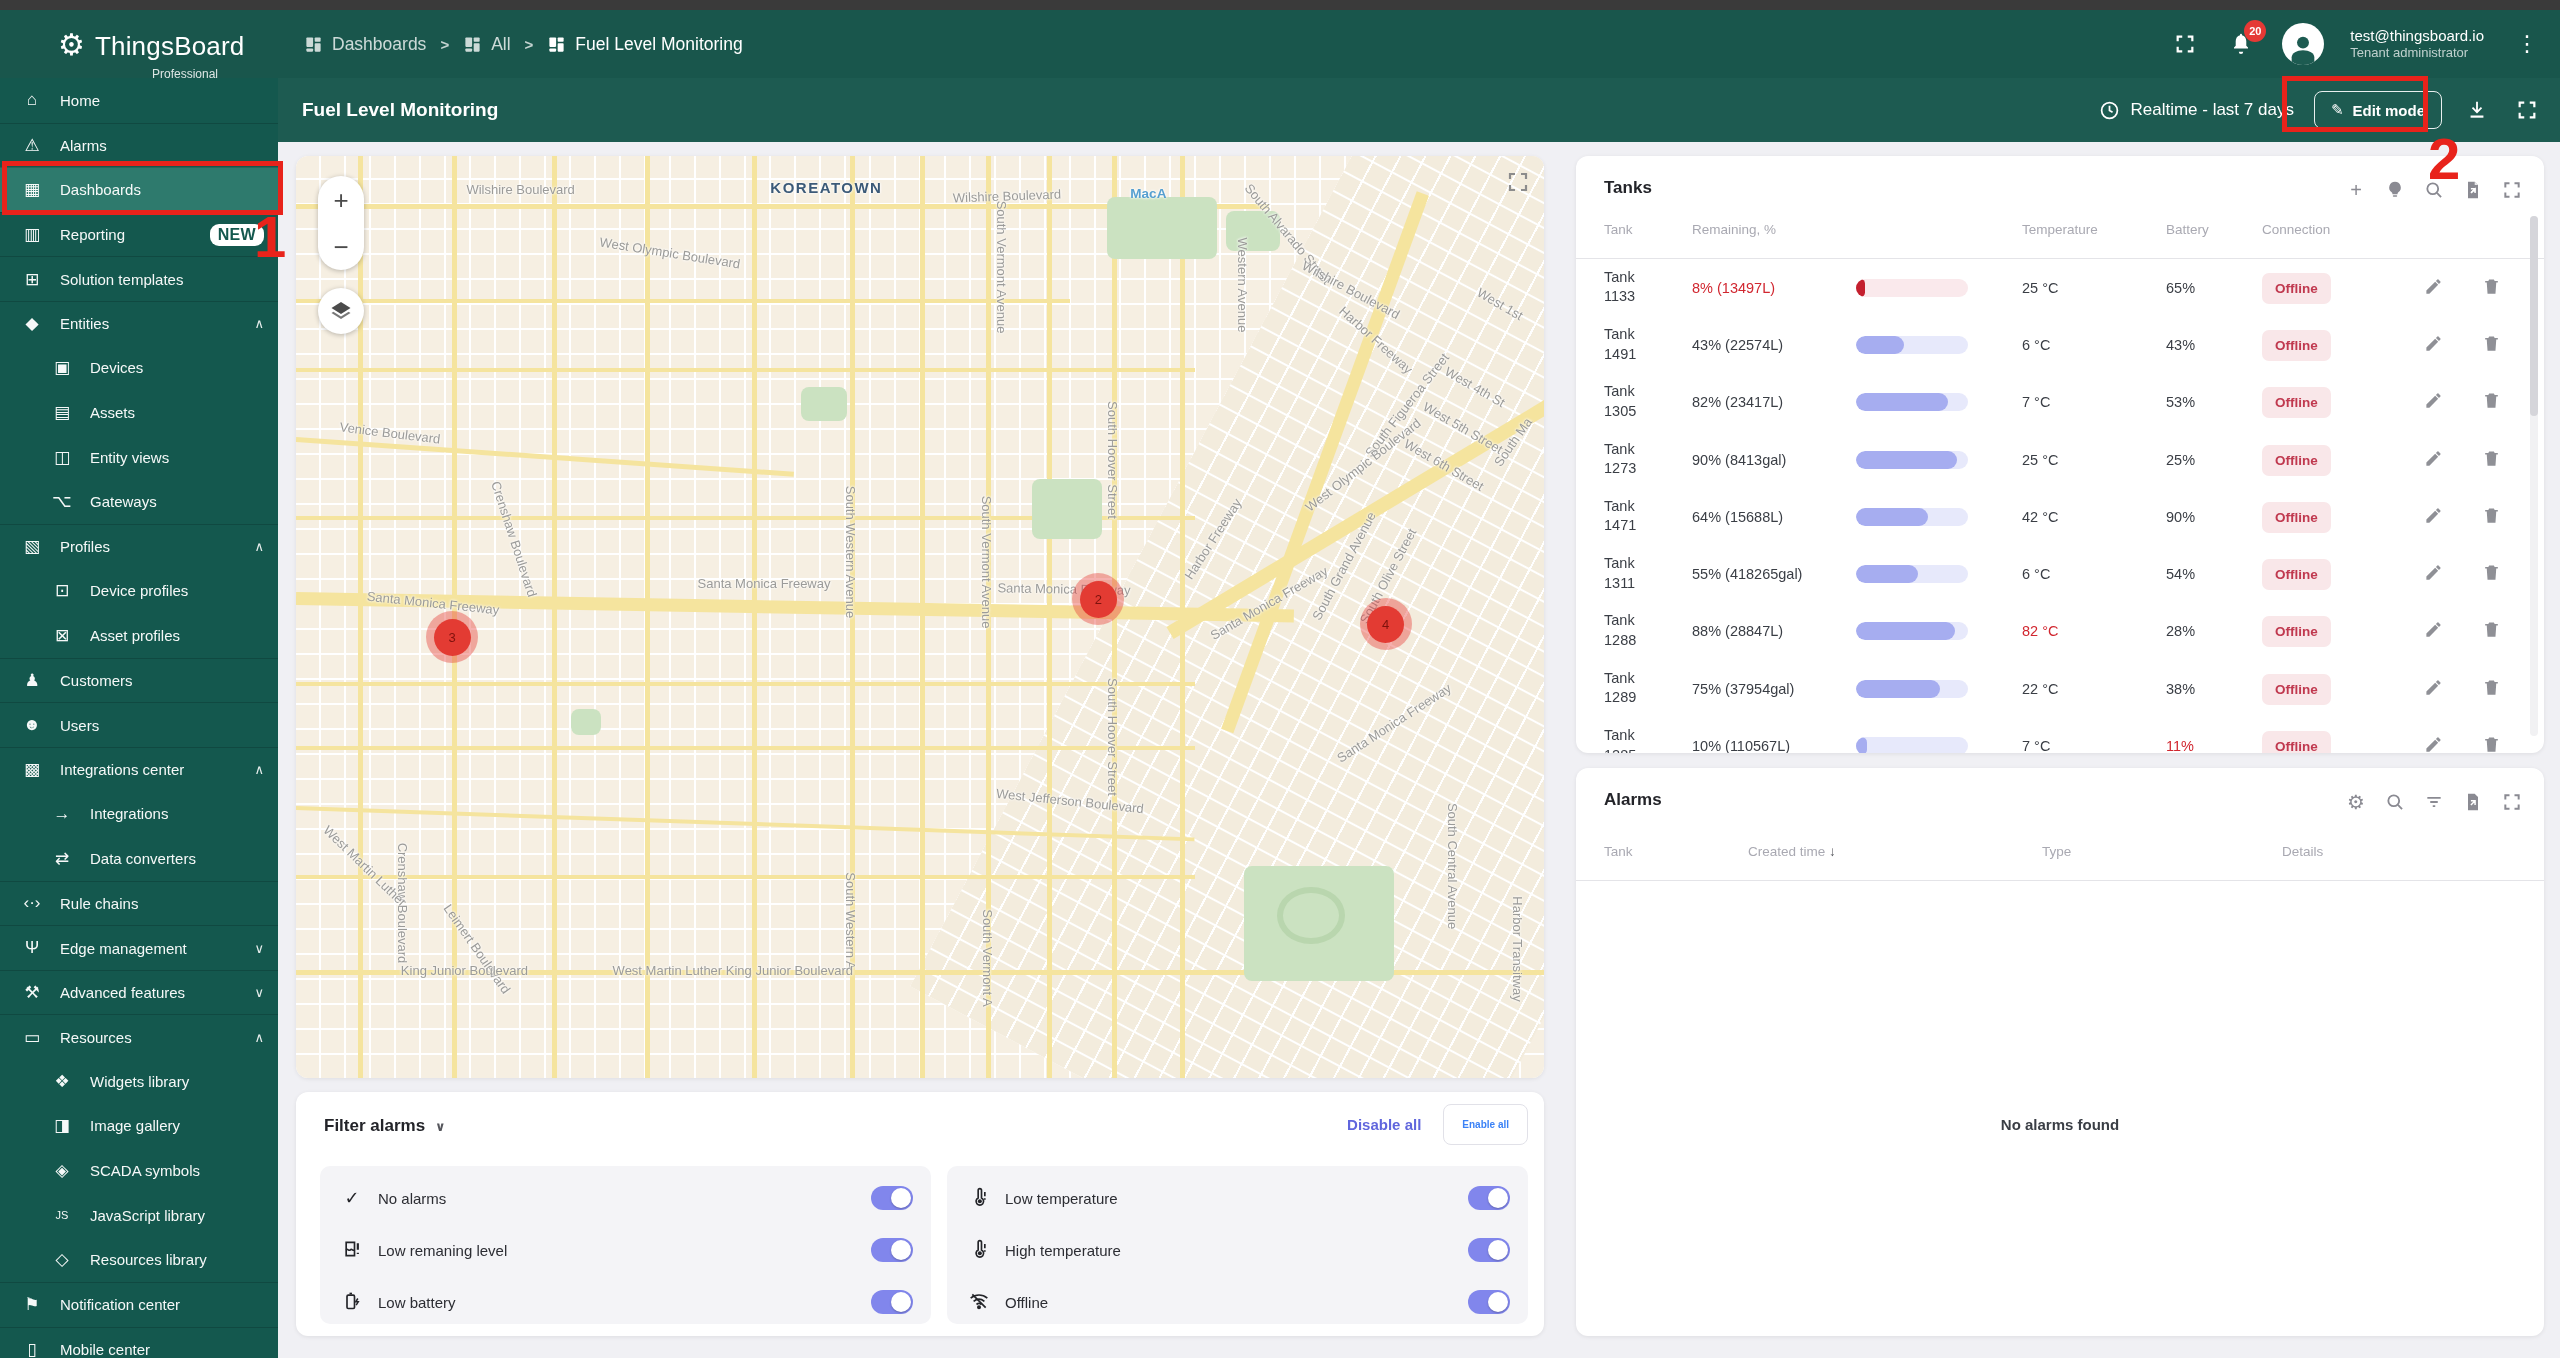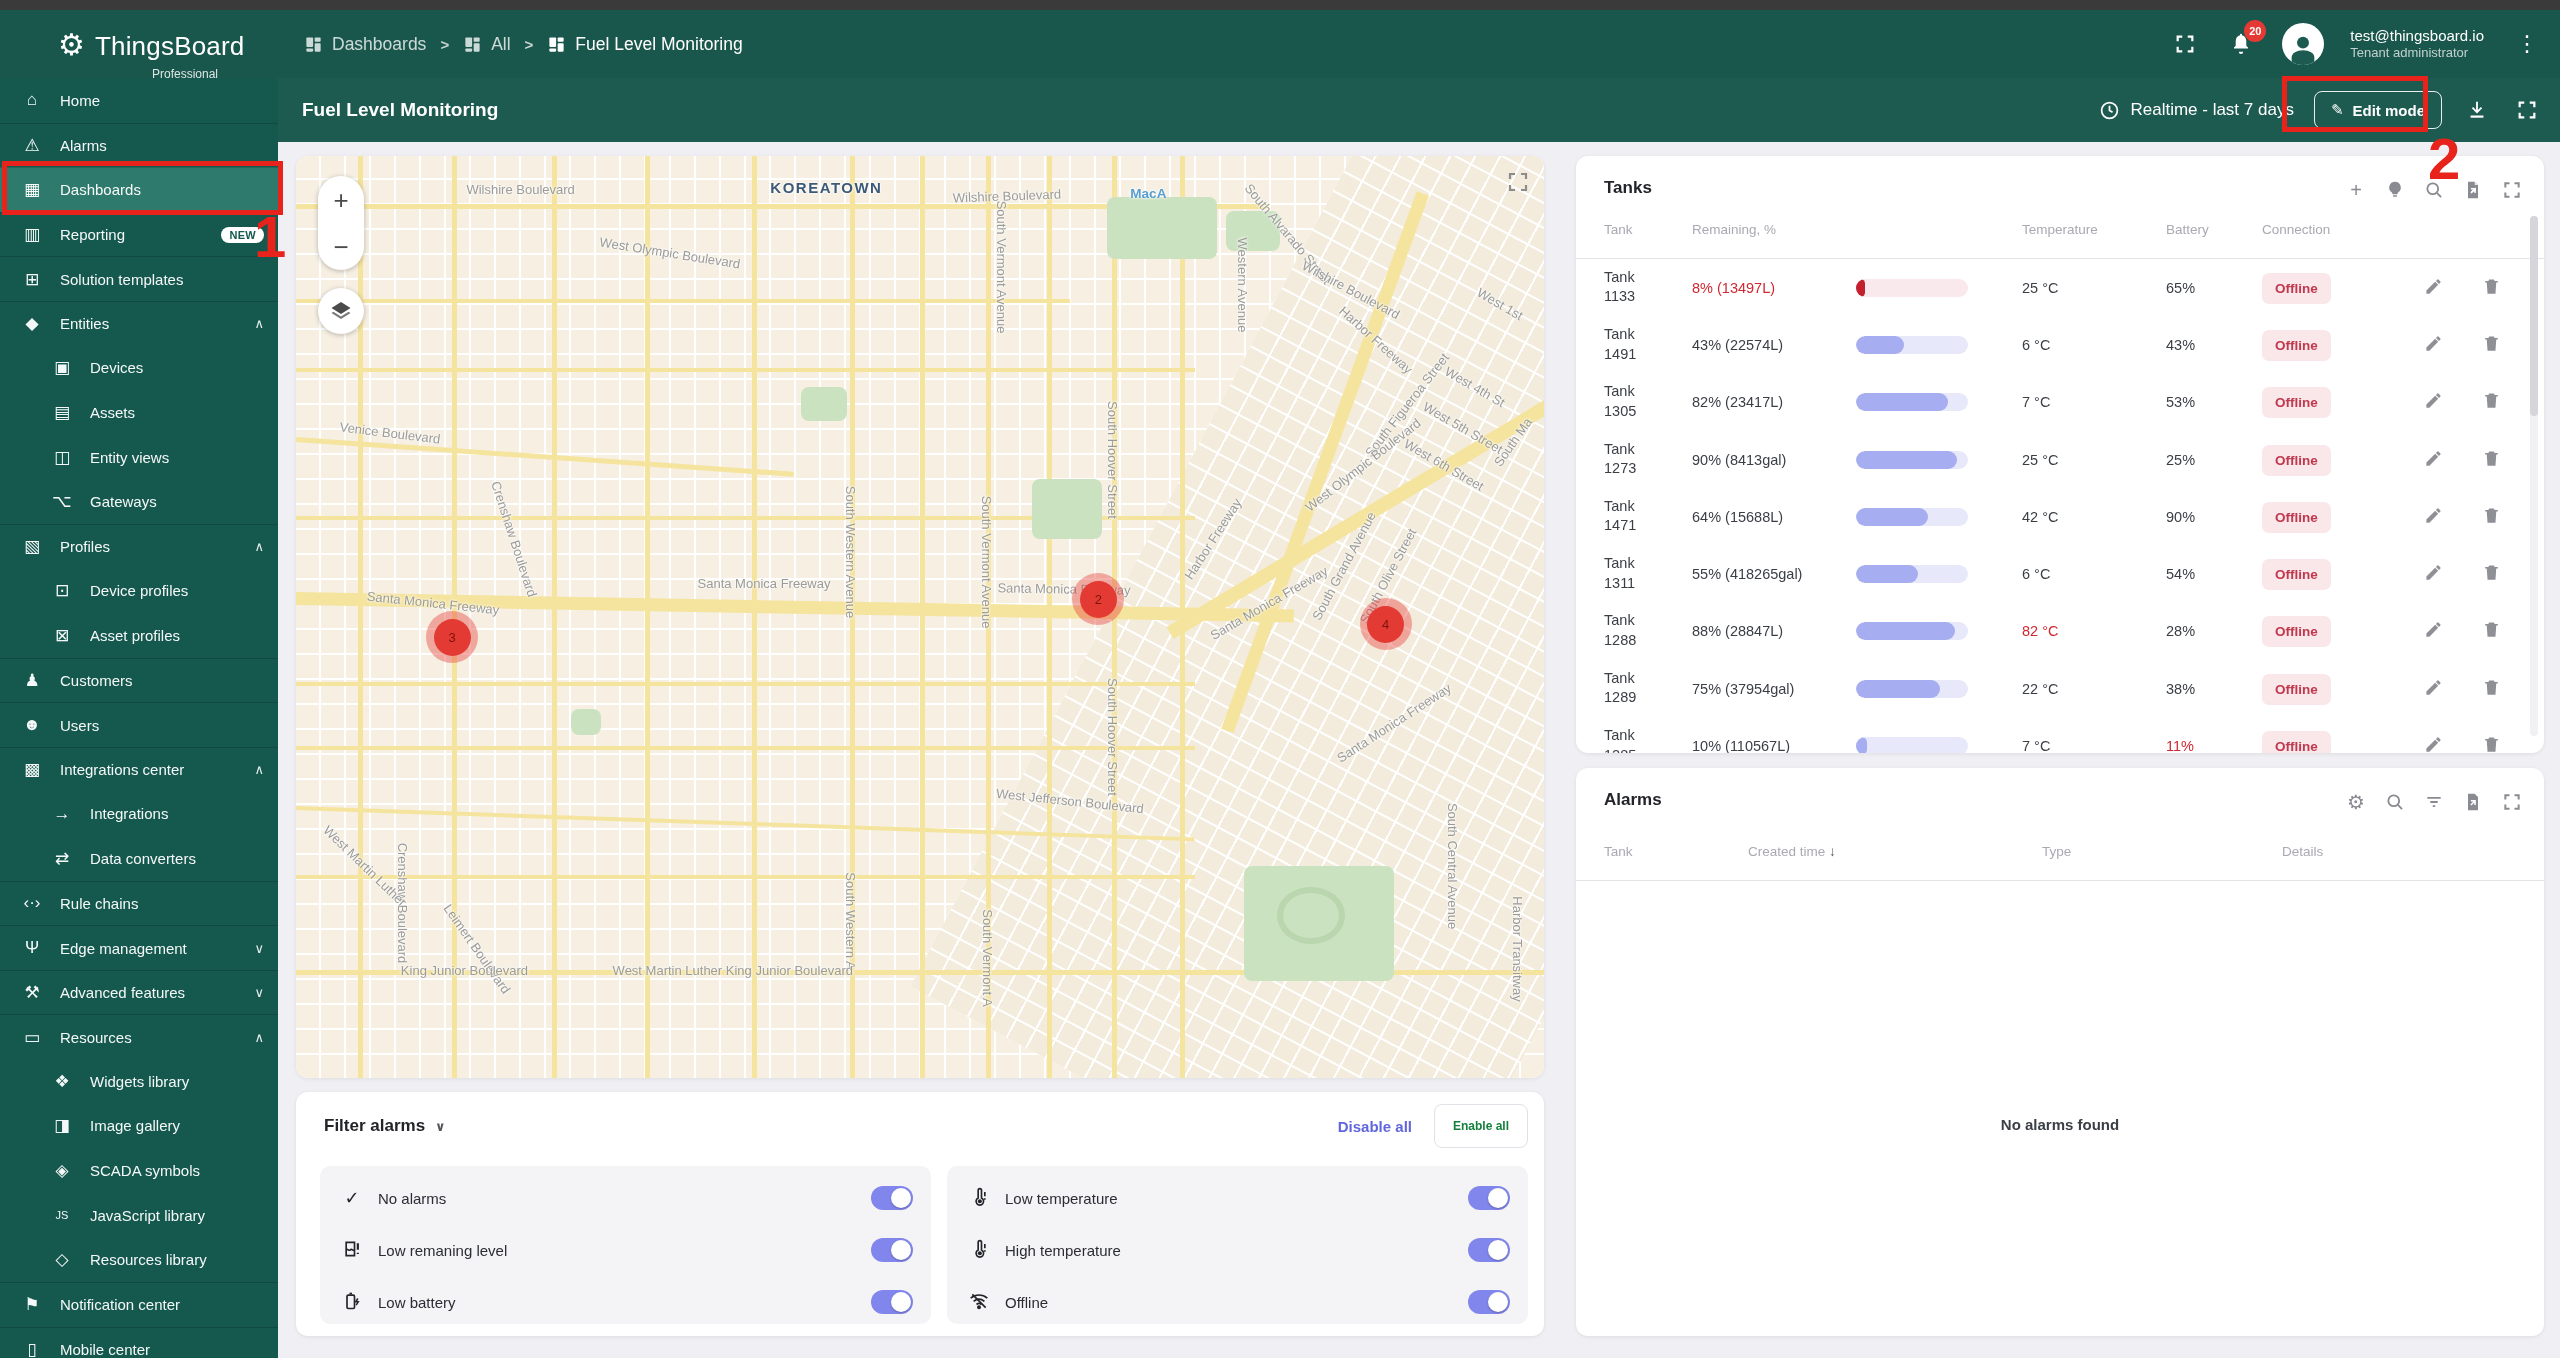--- a/index.html
+++ b/index.html
@@ -34,21 +34,21 @@
   
   #sidebar { left:0; top:78px; width:278px; height:1280px; background:#14584E; overflow:hidden; }
   .sitem { height:44.6px; display:flex; align-items:center; gap:16px; padding-left:20px; padding-right:14px;
     color:rgba(255,255,255,.96); font-size:15px; font-weight:500; cursor:pointer; position:relative;}
   .sitem.top { border-top:1px solid rgba(0,0,0,.16); }
   .sitem:first-child { border-top:none; }
   .sitem.sel { background:#2E7A6D; }
   .sitem .sic { width:24px; text-align:center; font-size:17px; flex:0 0 24px; }
   .sitem.lvl1 { padding-left:50px; }
   .sitem .chev { margin-left:auto; font-size:13px; color:rgba(255,255,255,.9); }
-  .badge-new { margin-left:auto; background:#fff; color:#14584E; font-size:11px; font-weight:700;
+  .badge-new { margin-left:auto; background:#fff; color:#14584E; font-size:16px; font-weight:700;
     border-radius:9px; padding:2px 8px; letter-spacing:.3px;}
 
   
   #dashbar { left:278px; top:78px; width:2282px; height:64px; background:#1D5B51; display:flex; align-items:center; }
   #dashtitle { color:#fff; font-size:19px; font-weight:700; padding-left:24px; }
   #dashright { margin-left:auto; display:flex; align-items:center; gap:20px; padding-right:18px; color:#fff; }
   #timewin { display:flex; align-items:center; gap:10px; font-size:17px; cursor:pointer;}
   #editbtn { display:flex; align-items:center; gap:9px; border:1.5px solid rgba(255,255,255,.9); border-radius:8px;
     padding:9px 16px; color:#fff; font-size:15px; font-weight:700; cursor:pointer; }
   #editbtn .pc { font-size:15px; }
@@ -112,21 +112,21 @@
   #tscroll .thumb { position:absolute; top:0; width:8px; height:200px; background:#D5D5DA; border-radius:4px;}
   #noalarms { position:absolute; left:0; width:100%; text-align:center; top:348px; color:#3A3E45; font-size:15px; font-weight:600;}
 
   
   #filtercard { left:296px; top:1092px; width:1248px; height:244px; }
   #fhead { position:absolute; left:28px; top:24px; display:flex; align-items:center; gap:10px;
     font-size:17px; font-weight:700; color:#232429; cursor:pointer;}
   #fhead .fchev { font-size:13px; color:#55565C; }
   #fbtns { position:absolute; right:16px; top:12px; display:flex; align-items:center; gap:8px;}
   #disableall { color:#6066DD; font-size:15px; font-weight:600; padding:10px 14px; cursor:pointer; }
-  #enableall { color:#15803d; font-size:12px; font-weight:600; padding:14px 18px; border:1px solid #E1E1E8;
+  #enableall { color:#3b82f6; font-size:10px; font-weight:600; padding:14px 18px; border:1px solid #E1E1E8;
     border-radius:8px; background:#fff; cursor:pointer;}
   .fpanel { position:absolute; top:74px; height:158px; background:#F4F4F7; border-radius:10px; }
   .frow { position:absolute; left:20px; right:18px; height:40px; display:flex; align-items:center; gap:14px;
     color:#2C2D33; font-size:15px; }
   .frow .fic { width:24px; text-align:center; color:#232429; }
   .toggle { margin-left:auto; width:42px; height:24px; border-radius:13px; background:#8186EC; position:relative; cursor:pointer;}
   .toggle .knob { position:absolute; right:2px; top:2px; width:20px; height:20px; border-radius:50%; background:#fff;
     box-shadow:0 1px 2px rgba(0,0,0,.25);}
 
   

